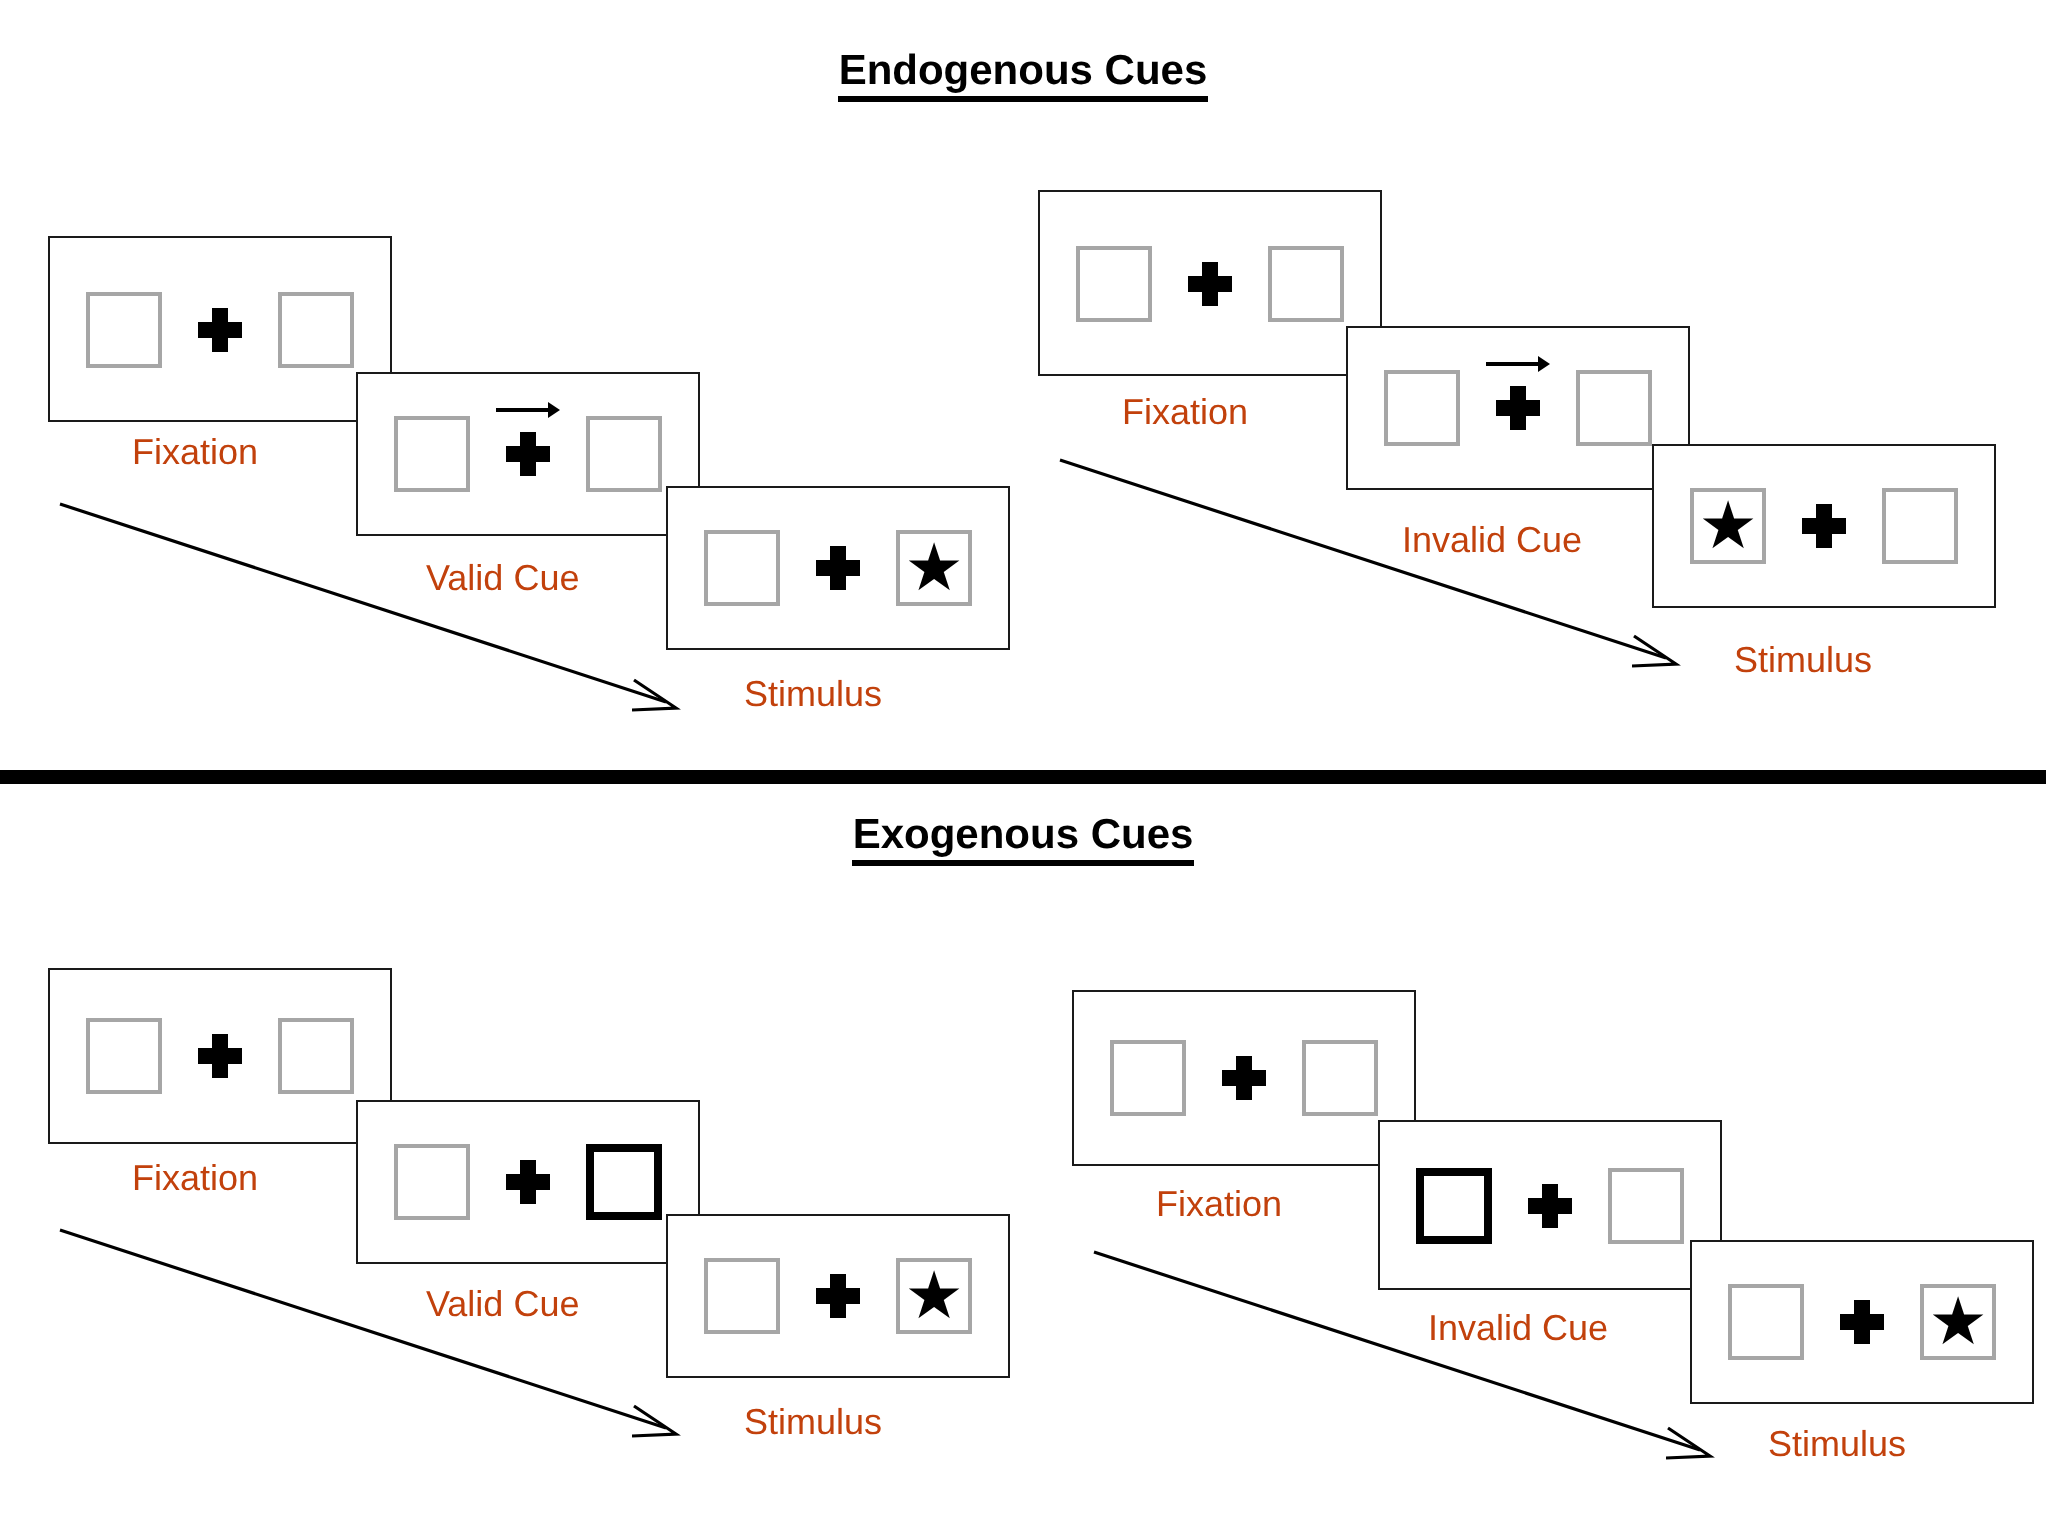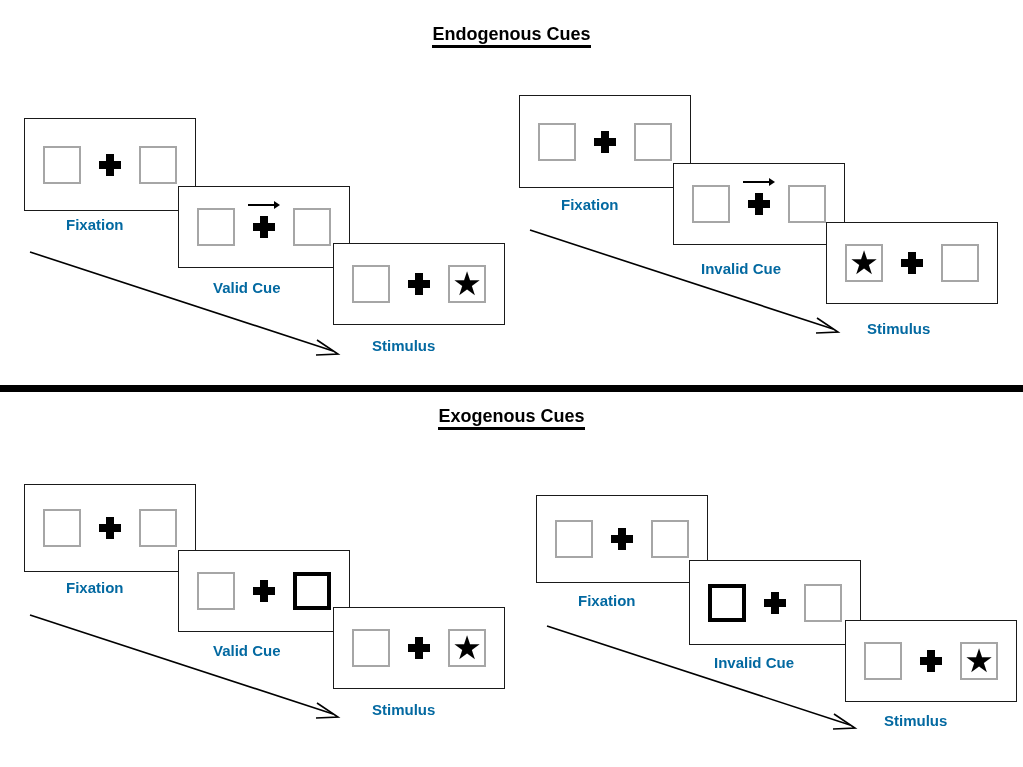--- a/index.html
+++ b/index.html
@@ -14,21 +14,21 @@
     font-family: "Liberation Sans", sans-serif;
     overflow: hidden;
   }
 
   .section { position: absolute; left: 0; top: 0; width: 1023px; }
 
   .section-title {
     position: absolute;
     width: 1023px;
     text-align: center;
-    font-size: 18px;
+    font-size: 21px;
     font-weight: bold;
     color: #000000;
     letter-spacing: 0px;
   }
   .section-title span {
     border-bottom: 3px solid #000;
     padding-bottom: 1px;
   }
 
   .divider {
@@ -101,23 +101,23 @@
     left: 50%;
     transform: translateX(-50%);
     top: -17px;
     width: 34px;
     height: 12px;
   }
 
   
   .caption {
     position: absolute;
-    font-size: 15px;
-    font-weight: bold;
-    color: #0369a1;
+    font-size: 18px;
+    font-weight: normal;
+    color: #c2410c;
     white-space: nowrap;
   }
 
   
   .time-arrow {
     position: absolute;
     pointer-events: none;
   }
 </style>
 </head>

